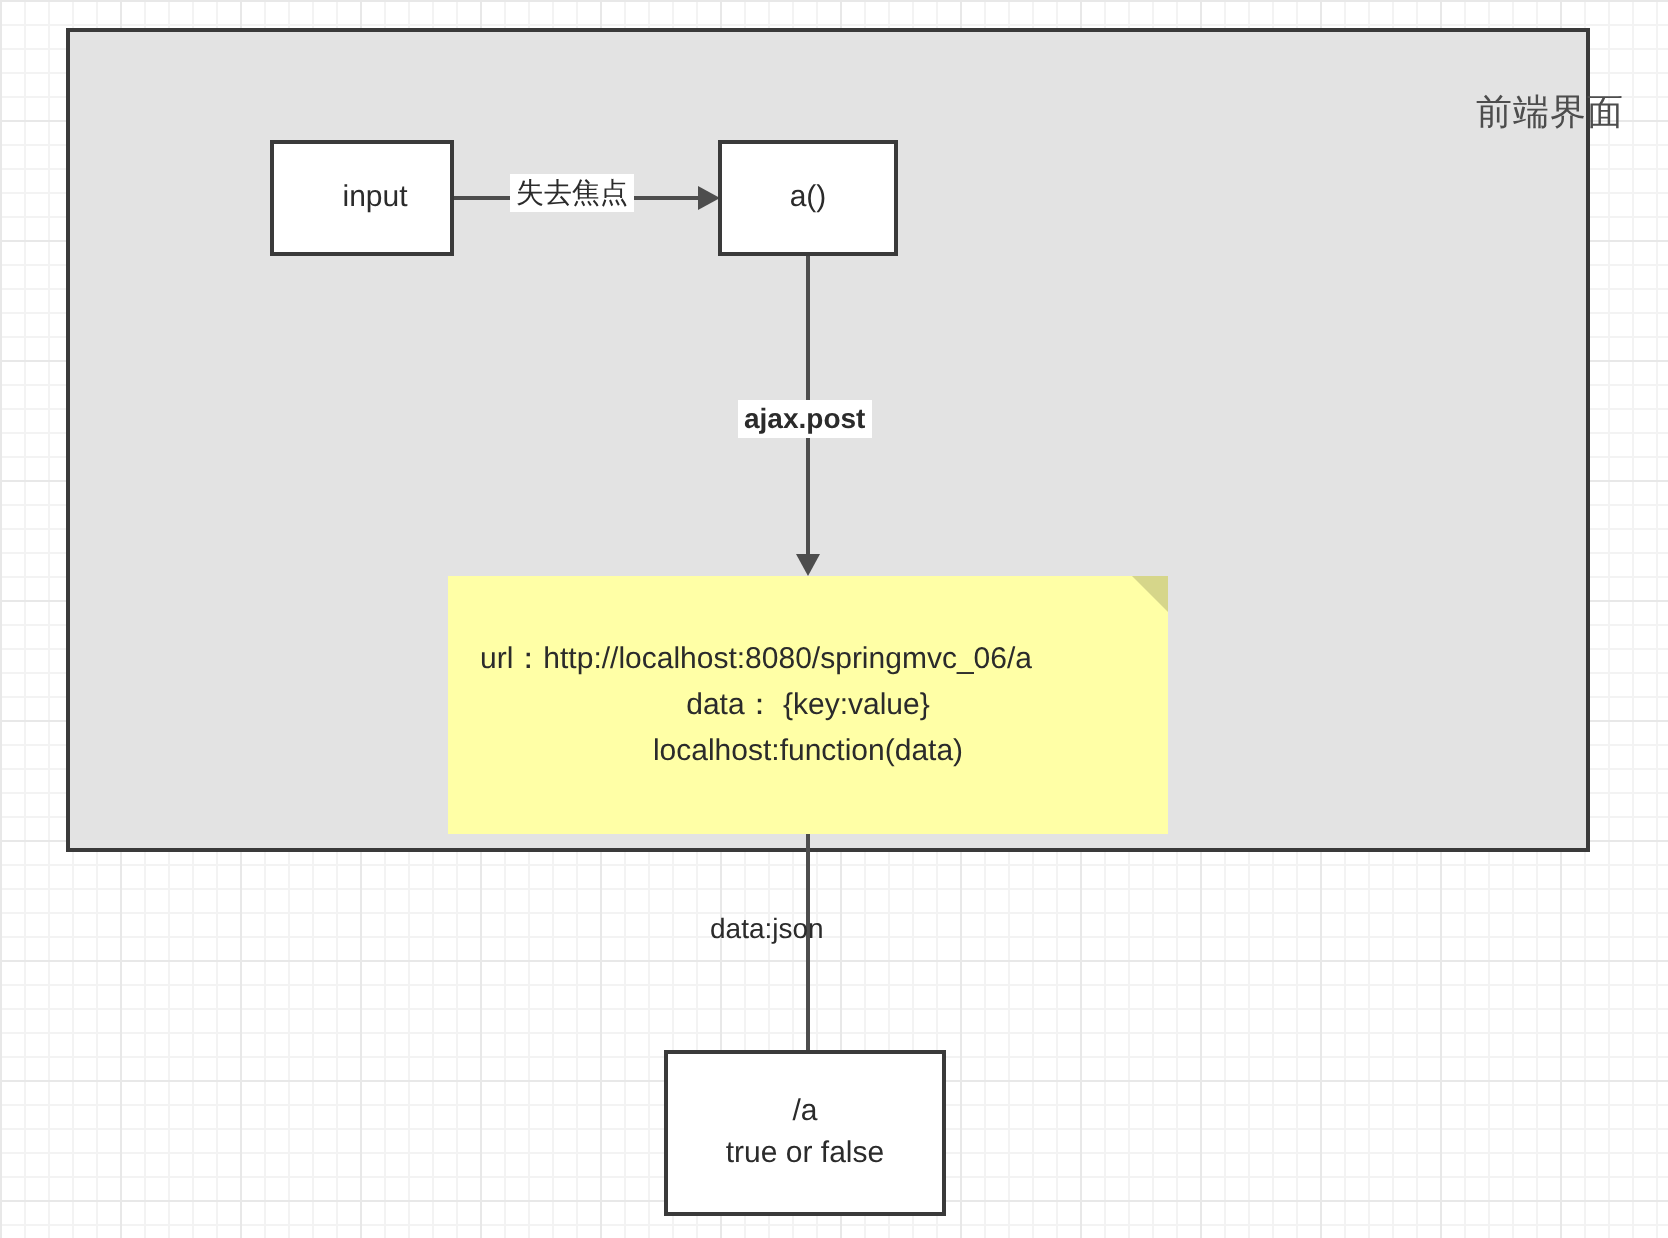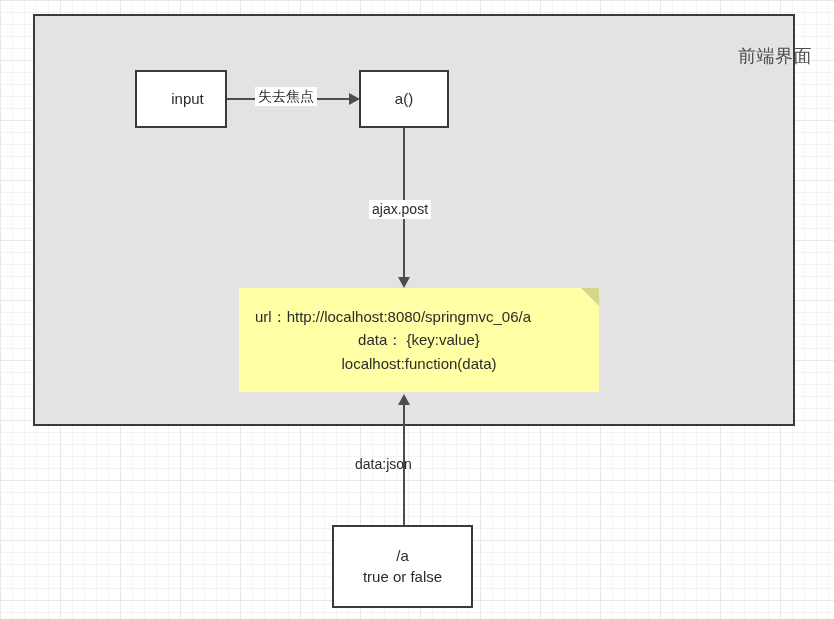--- a/index.html
+++ b/index.html
@@ -63,28 +63,27 @@
   #box-input  { left: 135px; top: 70px;  width: 92px;  height: 58px; padding-left: 13px; }
   #box-a      { left: 359px; top: 70px;  width: 90px;  height: 58px; }
   #box-server { left: 332px; top: 525px; width: 141px; height: 83px; }
 
   
   .note {
     position: absolute;
     left: 224px;
     top: 288px;
     width: 360px;
-    height: 104px;
+    height: 129px;
     background: #ffffa6;
     box-sizing: border-box;
     display: flex;
     flex-direction: column;
     align-items: center;
     justify-content: center;
-    margin-left: 15px;
   }
   .note-fold {
     position: absolute;
     right: 0;
     top: 0;
     width: 0;
     height: 0;
     border-left: 18px solid transparent;
     border-top: 18px solid #d6d68a;
   }
@@ -148,21 +147,21 @@
   <div class="conn h" style="left:227px; top:98px; width:126px;"></div>
   <div class="arrow-head right" style="left:349px; top:93px;"></div>
   <div class="edge-label" style="left:255px; top:87px;">失去焦点</div>
 
   <div class="node-box" id="box-input">input</div>
 
   <div class="node-box" id="box-a">a()</div>
 
   <div class="conn v" style="left:403px; top:128px; height:152px;"></div>
   <div class="arrow-head down" style="left:398px; top:277px;"></div>
-  <div class="edge-label" style="left:369px; top:200px;">ajax.post</div>
+  <div class="edge-label" style="left:369px; top:200px;font-weight:bold;">ajax.post</div>
 
   <div class="conn v" style="left:403px; top:403px; height:122px;"></div>
   <div class="arrow-head up" style="left:398px; top:394px;"></div>
   <div class="edge-label plain" style="left:352px; top:455px;">data:json</div>
 
   <div class="note">
     <div class="note-fold"></div>
     <div class="note-line first">url：http://localhost:8080/springmvc_06/a</div>
     <div class="note-line">data： {key:value}</div>
     <div class="note-line">localhost:function(data)</div>

